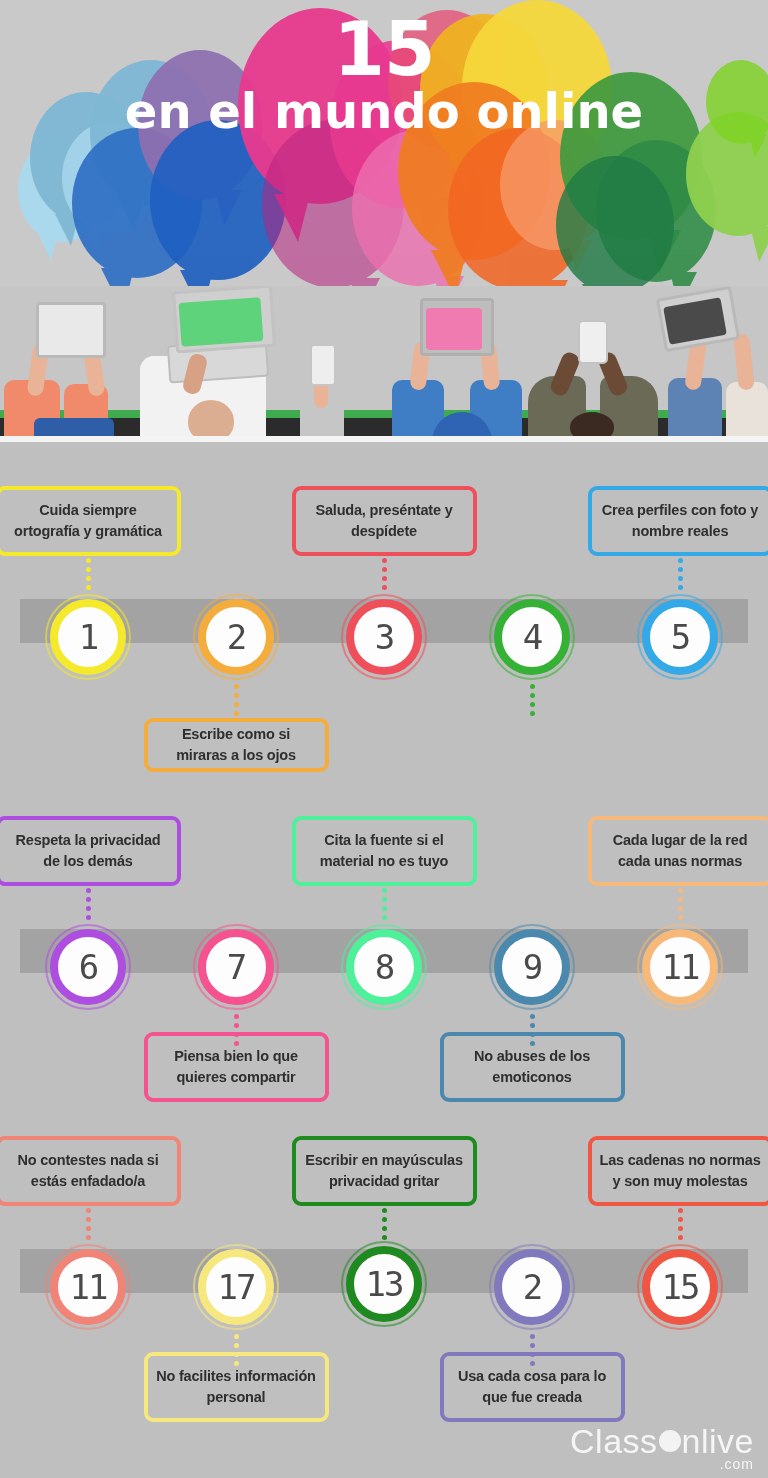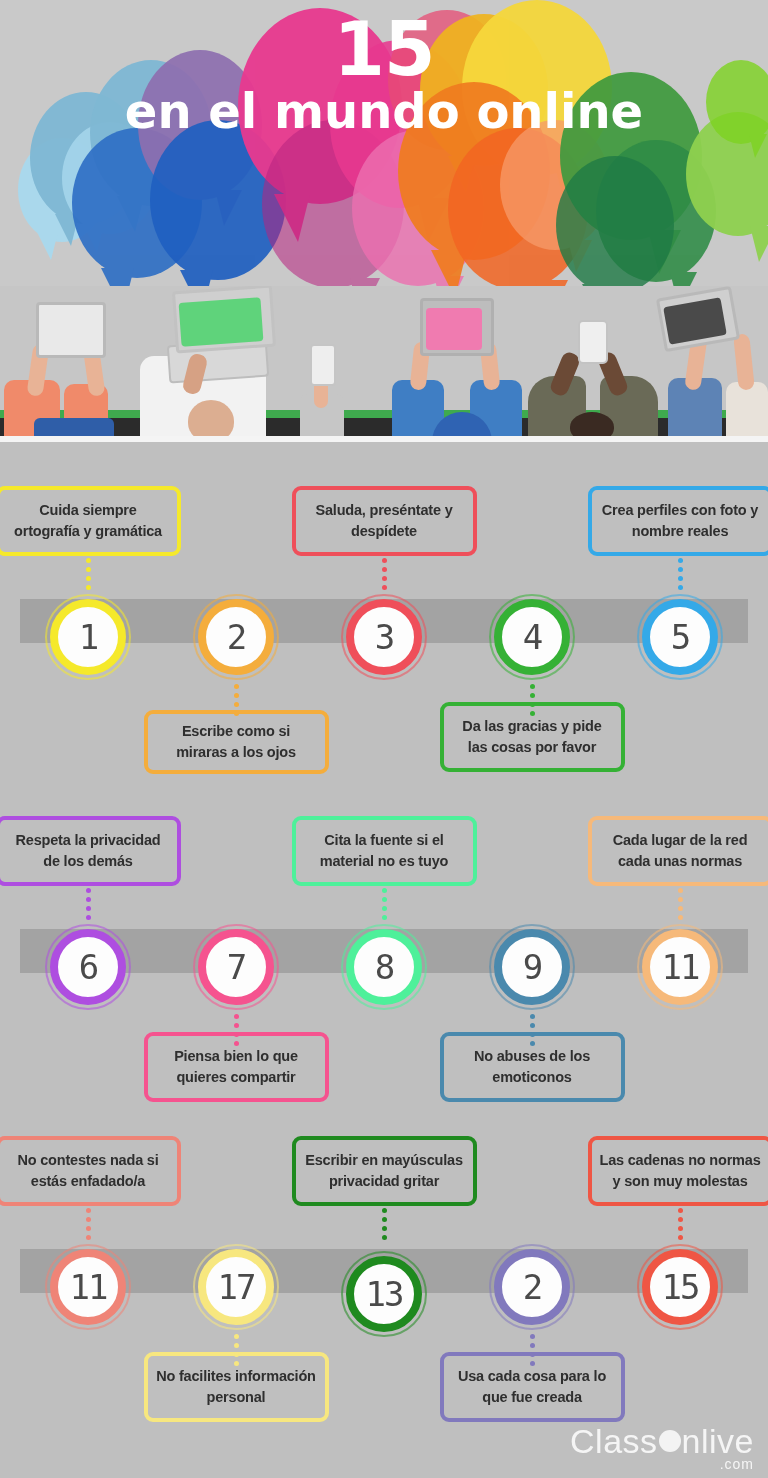--- a/index.html
+++ b/index.html
@@ -220,21 +220,21 @@
           <i style="background: rgb(245, 233, 43);"></i>
           <i style="background: rgb(245, 233, 43);"></i>
           <i style="background: rgb(245, 233, 43);"></i>
           <i style="background: rgb(245, 233, 43);"></i>
         </div>
         <div class="node" style="left: 193px; top: 150px;">
           <div class="ring-outer" style="border-color: rgb(244, 173, 60); opacity: 0.55;"></div>
           <div class="ring-main" style="border-color: rgb(244, 173, 60);"></div>
           <div class="num">2</div>
         </div>
-        <div class="label" style="width: 185px; height: 64px; left: 143.5px; top: 266px; border-color: rgb(244, 173, 60);">
+        <div class="label" style="width: 185px; height: 54px; left: 143.5px; top: 274px; border-color: rgb(244, 173, 60);">
           <span>Escribe como si miraras a los ojos</span>
         </div>
         <div class="dots" style="left: 234px; height: 32px; top: 240px;">
           <i style="background: rgb(244, 173, 60);"></i>
           <i style="background: rgb(244, 173, 60);"></i>
           <i style="background: rgb(244, 173, 60);"></i>
           <i style="background: rgb(244, 173, 60);"></i>
         </div>
         <div class="node" style="left: 341px; top: 150px;">
           <div class="ring-outer" style="border-color: rgb(239, 79, 90); opacity: 0.55;"></div>
@@ -247,23 +247,20 @@
         <div class="dots" style="left: 382px; height: 32px; top: 114px;">
           <i style="background: rgb(239, 79, 90);"></i>
           <i style="background: rgb(239, 79, 90);"></i>
           <i style="background: rgb(239, 79, 90);"></i>
           <i style="background: rgb(239, 79, 90);"></i>
         </div>
         <div class="node" style="left: 489px; top: 150px;">
           <div class="ring-outer" style="border-color: rgb(53, 177, 53); opacity: 0.55;"></div>
           <div class="ring-main" style="border-color: rgb(53, 177, 53);"></div>
           <div class="num">4</div>
-        </div>
-        <div class="label" style="width: 185px; height: 70px; left: 439.5px; top: 258px; border-color: rgb(53, 177, 53);">
-          <span>Da las gracias y pide las cosas por favor</span>
         </div>
         <div class="dots" style="left: 530px; height: 32px; top: 240px;">
           <i style="background: rgb(53, 177, 53);"></i>
           <i style="background: rgb(53, 177, 53);"></i>
           <i style="background: rgb(53, 177, 53);"></i>
           <i style="background: rgb(53, 177, 53);"></i>
         </div>
         <div class="node" style="left: 637px; top: 150px;">
           <div class="ring-outer" style="border-color: rgb(52, 169, 232); opacity: 0.55;"></div>
           <div class="ring-main" style="border-color: rgb(52, 169, 232);"></div>
@@ -375,21 +372,21 @@
         </div>
         <div class="label" style="width: 185px; height: 70px; left: 143.5px; top: 263px; border-color: rgb(247, 231, 127);">
           <span>No facilites información personal</span>
         </div>
         <div class="dots" style="left: 234px; height: 32px; top: 245px;">
           <i style="background: rgb(247, 231, 127);"></i>
           <i style="background: rgb(247, 231, 127);"></i>
           <i style="background: rgb(247, 231, 127);"></i>
           <i style="background: rgb(247, 231, 127);"></i>
         </div>
-        <div class="node" style="left: 341px; top: 162px;">
+        <div class="node" style="left: 341px; top: 152px;">
           <div class="ring-outer" style="border-color: rgb(31, 138, 31); opacity: 0.55;"></div>
           <div class="ring-main" style="border-color: rgb(31, 138, 31);"></div>
           <div class="num">13</div>
         </div>
         <div class="label" style="width: 185px; height: 70px; left: 291.5px; top: 47px; border-color: rgb(31, 138, 31);">
           <span>Escribir en mayúsculas privacidad gritar</span>
         </div>
         <div class="dots" style="left: 382px; height: 32px; top: 119px;">
           <i style="background: rgb(31, 138, 31);"></i>
           <i style="background: rgb(31, 138, 31);"></i>

